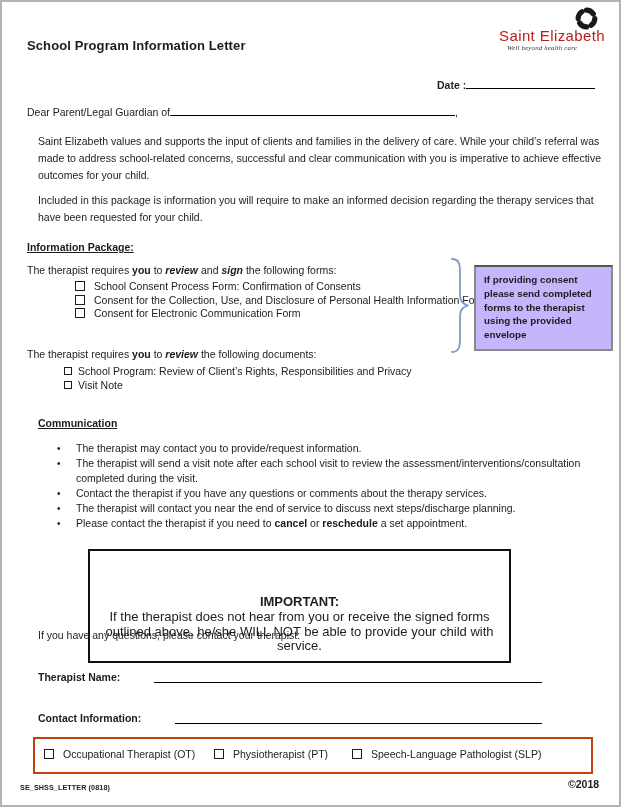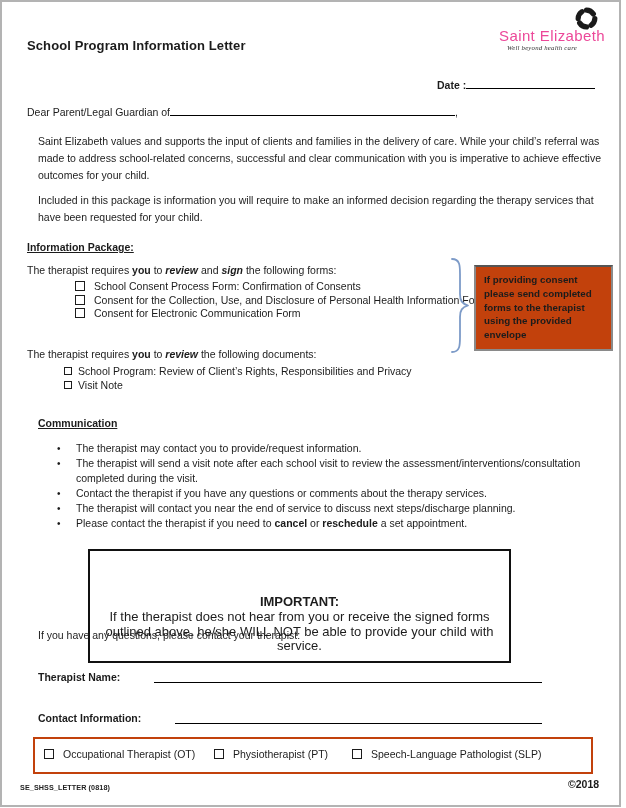--- a/index.html
+++ b/index.html
@@ -4,21 +4,21 @@
 <style>
   html,body{margin:0;padding:0;background:#fff;}
   .page{position:relative;width:626px;height:808px;background:#fff;overflow:hidden;
         font-family:"Liberation Sans","DejaVu Sans",sans-serif;color:#1c1c1c;font-size:10.5px;}
   .page-border{position:absolute;left:0;top:0;width:617px;height:803px;border:2px solid #b3b3b3;pointer-events:none;}
   .abs{position:absolute;}
   .b{font-weight:bold;}
   .bi{font-weight:bold;font-style:italic;}
   .title{left:27px;top:38px;font-size:13px;font-weight:bold;letter-spacing:.1px;}
   
-  .logo-name{left:499px;top:27px;font-size:15px;font-weight:400;letter-spacing:.4px;color:#ec4899;}
+  .logo-name{left:499px;top:27px;font-size:15px;font-weight:400;letter-spacing:.4px;color:#b91c1c;}
   .logo-tagline{left:507px;top:44px;font-size:6.8px;font-style:italic;font-family:"Liberation Serif",serif;color:#333;letter-spacing:.2px;}
   .logo-icon{left:574px;top:6px;}
   
   .date-row{left:437px;top:77px;}
   .fill-line{display:inline-block;border-bottom:1.3px solid #000;height:11px;vertical-align:baseline;}
   .date-line{width:129px;}
   .salutation{left:27px;top:104px;}
   .guardian-line{width:285px;}
   .para1{left:38px;top:133px;width:567px;line-height:17px;}
   .para2{left:38px;top:192px;width:560px;line-height:17px;}
@@ -26,21 +26,21 @@
   .info-h{left:27px;top:241px;}
   .forms-intro{left:27px;top:264px;}
   .forms-list{left:75px;top:280px;line-height:13.5px;}
   .chk{display:inline-block;width:8px;height:8px;border:1.5px solid #1c1c1c;margin-right:9px;position:relative;top:1px;}
   .sq{display:inline-block;width:6px;height:6px;border:1.1px solid #1c1c1c;margin-right:6px;position:relative;top:0px;}
   .docs-intro{left:27px;top:348px;}
   .docs-list{left:64px;top:364px;line-height:14px;}
   
   .brace{left:449px;top:257px;}
   .consent-box{left:474px;top:265px;width:120px;border:2px solid #8a8a8a;border-top-color:#555;
-               padding:6px 7px 7px 8px;font-weight:bold;font-size:9.8px;line-height:13.8px;background:#c2410c;}
+               padding:6px 7px 7px 8px;font-weight:bold;font-size:9.8px;line-height:13.8px;background:#c4b5fd;}
   
   .comm-h{left:38px;top:417px;}
   .bullets{left:57px;top:441px;width:548px;list-style:none;margin:0;padding:0;line-height:15px;}
   .bullets li{position:relative;padding-left:19px;}
   .bullets li::before{content:"\2022";position:absolute;left:0;top:0;font-size:10px;}
   
   .imp-box{left:88px;top:549px;width:403px;border:2.5px solid #111;text-align:center;padding:3px 8px 7px 8px;}
   .imp-title{font-size:13px;font-weight:bold;line-height:16px;margin-top:40px;}
   .imp-body{font-size:13px;line-height:14.5px;}
   .questions{left:38px;top:629px;}

